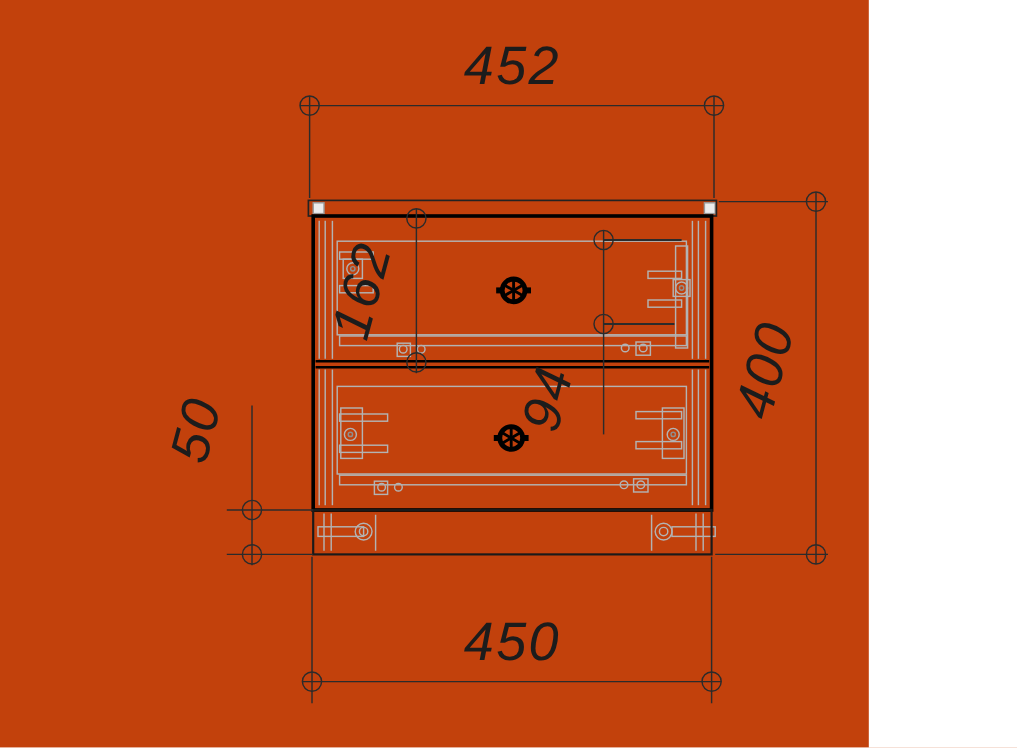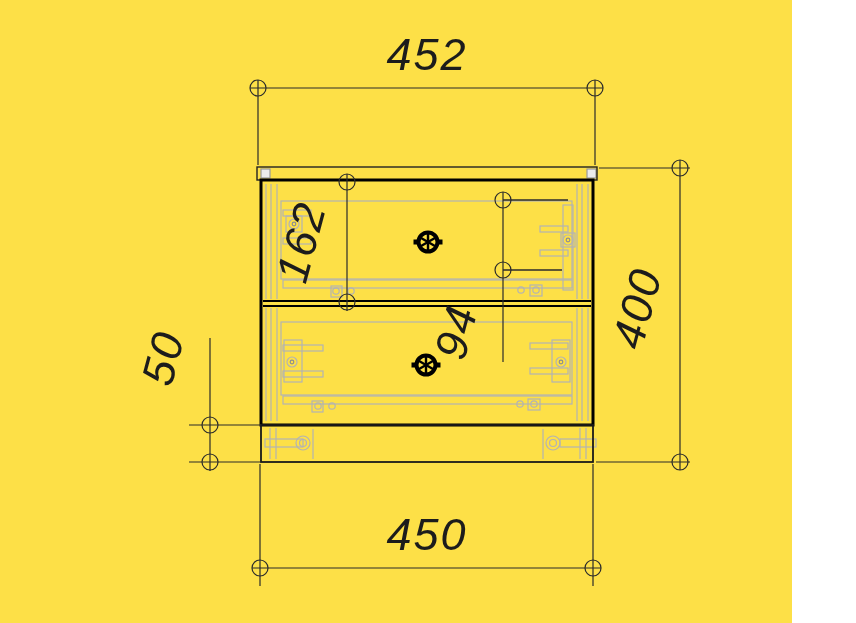--- a/index.html
+++ b/index.html
@@ -6,23 +6,23 @@
     margin: 0;
     padding: 0;
     background: #ffffff;
     width: 856px;
     height: 623px;
     overflow: hidden;
     font-family: "Liberation Sans", sans-serif;
   }
   .stage {
     position: relative;
-    width: 792px;
+    width: 724px;
     height: 623px;
-    background: #fde047;
+    background: #c2410c;
   }
   svg { display: block; }
   .dim-text {
     font-family: "Liberation Sans", sans-serif;
     font-style: italic;
     font-size: 45px;
     fill: #1c1c1c;
     letter-spacing: 2px;
   }
 </style>

